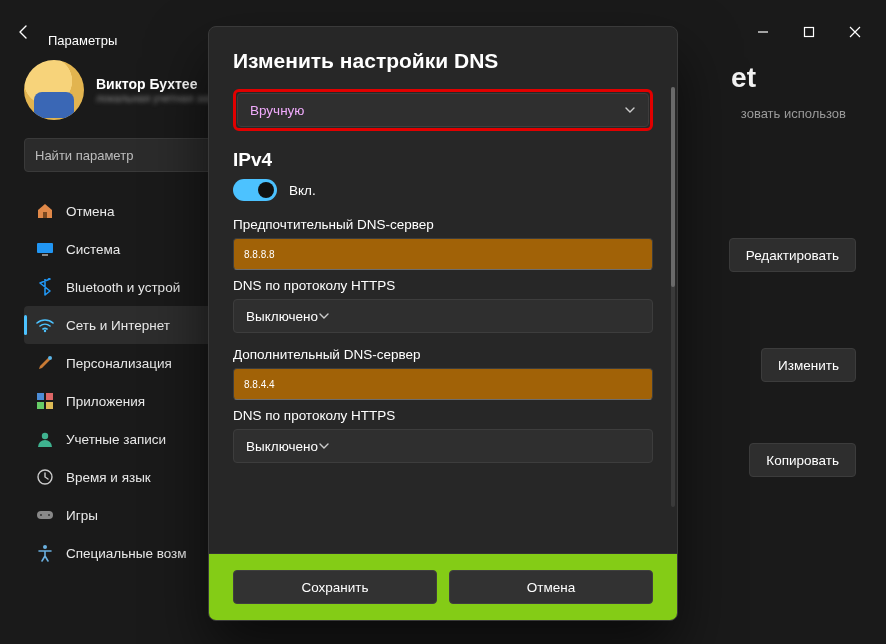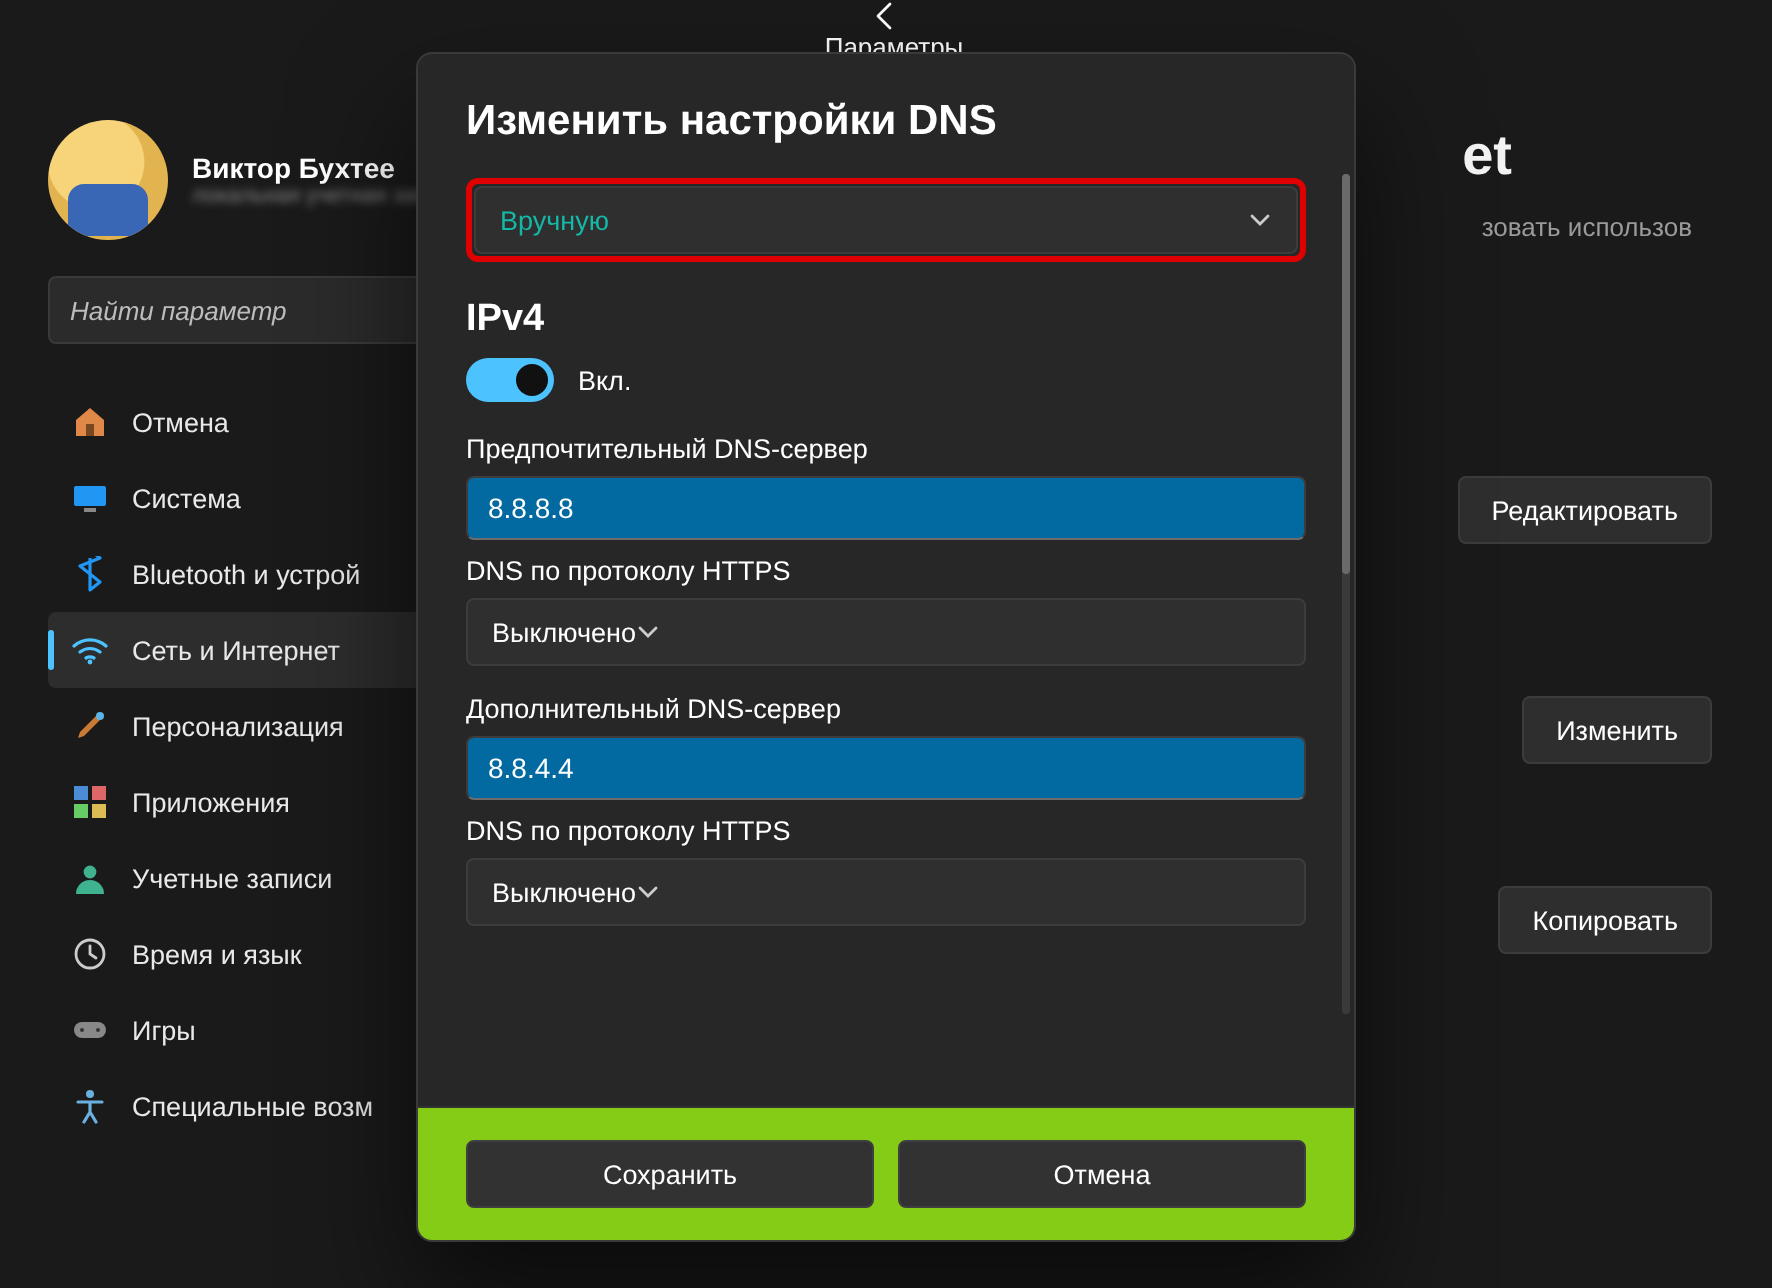--- a/index.html
+++ b/index.html
@@ -1,61 +1,61 @@
 <!DOCTYPE html>
 <html><head>
 <meta charset="utf-8">
 <style>
   * { box-sizing: border-box; margin: 0; padding: 0; font-family: "Segoe UI", Arial, sans-serif; }
   body { background: #1a1a1a; width: 886px; height: 644px; overflow: hidden; position: relative; color: #fff; }
 
   
-  .titlebar { height: 48px; display: flex; align-items: center; padding: 0 24px; flex-direction: column; }
+  .titlebar { height: 48px; display: flex; align-items: flex-end; padding: 0 8px; }
   .titlebar .back { width: 32px; height: 32px; display:flex; align-items:center; justify-content:center; color:#fff; cursor:pointer; }
   .titlebar .title { font-size: 13px; margin-left: 8px; color:#fff; }
   .titlebar .spacer { flex:1; }
   .winbtn { width: 46px; height: 32px; display:flex; align-items:center; justify-content:center; color:#fff; cursor:pointer; }
 
   
   .content { display:flex; height: calc(644px - 48px); position:relative; }
   .sidebar { width: 250px; padding: 12px 0 0 24px; }
   .profile { display:flex; align-items:center; gap:12px; margin-bottom: 18px; }
   .avatar { width:60px; height:60px; border-radius:50%; background: radial-gradient(circle at 40% 35%, #f7d37a 0 45%, #e2b44f 46% 100%); position:relative; overflow:hidden; }
   .avatar::after{content:"";position:absolute;left:10px;top:32px;width:40px;height:26px;background:#3a67b5;border-radius:8px 8px 0 0;}
   .profile-name { font-size:14px; font-weight:600; color:#fff; }
   .profile-sub { font-size:11px; color:#8a8a8a; filter: blur(2px); }
 
-  .search { margin: 8px 16px 20px 0; background:#2b2b2b; border:1px solid #3a3a3a; border-radius:4px; height:34px; display:flex; align-items:center; padding:0 10px; color:#bdbdbd; font-size:13px; justify-content:space-between;font-style:italic; }
+  .search { margin: 8px 16px 20px 0; background:#2b2b2b; border:1px solid #3a3a3a; border-radius:4px; height:34px; display:flex; align-items:center; padding:0 10px; color:#bdbdbd; font-size:13px; justify-content:space-between; }
   .search svg{opacity:.8}
 
   .navlist { list-style:none; padding:0; margin:0 8px 0 0; }
   .navitem { display:flex; align-items:center; gap:12px; height:38px; padding:0 10px 0 12px; border-radius:4px; font-size:13.5px; color:#e9e9e9; cursor:pointer; position:relative; }
   .navitem.active { background:#2d2d2d; }
   .navitem.active::before { content:""; position:absolute; left:0; top:9px; bottom:9px; width:3px; background:#4cc2ff; border-radius:2px; }
   .navicon { width:18px; height:18px; display:flex; align-items:center; justify-content:center; }
 
   .main { flex:1; padding: 20px 24px 0 10px; position:relative; }
   .bg-title { font-size:28px; font-weight:600; color:#fff; opacity:.95; position:absolute; right:130px; top:14px;text-align:center;}
   .bg-sub { position:absolute; right:40px; top:58px; color:#9a9a9a; font-size:13px;}
   .side-btn { position:absolute; right:30px; background:#2e2e2e; border:1px solid #3c3c3c; color:#fff; font-size:13.5px; height:34px; padding:0 16px; border-radius:4px; cursor:pointer; display:flex; align-items:center; }
   .side-btn.b1{top:190px;margin-left:16px;} .side-btn.b2{top:300px;} .side-btn.b3{top:395px;}
 
   
   .dialog { position:absolute; left:208px; top:26px; width:470px; height:595px; background:#272727; border:1px solid #3a3a3a; border-radius:8px; box-shadow:0 30px 60px rgba(0,0,0,.6); display:flex; flex-direction:column; overflow:hidden; }
   .dialog-body { padding: 22px 24px 8px 24px; overflow-y:auto; flex:1; position:relative; }
   .dlg-h1 { font-size:21px; font-weight:600; margin-bottom:16px; }
   .highlight-wrap { border:3px solid #e10000; border-radius:6px; padding:1px; margin-bottom:18px; }
-  .select { background:#2f2f2f; border:1px solid #3d3d3d; border-radius:4px; height:34px; display:flex; align-items:center; justify-content:space-between; padding:0 12px; font-size:13.5px; color:#14b8a6; cursor:pointer; }
+  .select { background:#2f2f2f; border:1px solid #3d3d3d; border-radius:4px; height:34px; display:flex; align-items:center; justify-content:space-between; padding:0 12px; font-size:13.5px; color:#f0abfc; cursor:pointer; }
   .dlg-h2 { font-size:19px; font-weight:600; margin: 4px 0 8px; }
   .toggle-row { display:flex; align-items:center; gap:12px; margin-bottom:16px; }
   .toggle { width:44px; height:22px; border-radius:11px; background:#4cc2ff; position:relative; cursor:pointer; }
   .toggle .knob { position:absolute; right:3px; top:3px; width:16px; height:16px; border-radius:50%; background:#111; }
   .toggle-label { font-size:13.5px; }
   .field-label { font-size:13.5px; margin:8px 0 6px; color:#fff; }
-  .text-input { width:100%; background:#0369a1; border:1px solid #3d3d3d; border-bottom:1px solid #6d6d6d; border-radius:4px; height:32px; padding:0 10px; color:#fff; font-size:14px; outline:none; }
+  .text-input { width:100%; background:#a16207; border:1px solid #3d3d3d; border-bottom:1px solid #6d6d6d; border-radius:4px; height:32px; padding:0 10px; color:#fff; font-size:10px; outline:none; }
   .select2 { background:#2f2f2f; border:1px solid #3d3d3d; border-radius:4px; height:34px; display:flex; align-items:center; padding:0 12px; font-size:13.5px; color:#fff; cursor:pointer; margin-bottom:14px; }
   .dialog-footer { border-top:1px solid #333; background:#84cc16; padding:16px 24px; display:flex; gap:12px; }
   .dlg-btn { flex:1; height:34px; background:#323232; border:1px solid #3f3f3f; color:#fff; border-radius:4px; font-size:13.5px; cursor:pointer; }
 
   .dialog-scrollbar{position:absolute;right:2px;top:60px;width:4px;height:420px;background:#3a3a3a;border-radius:2px;}
   .dialog-scrollbar .thumb{position:absolute;left:0;top:0;width:100%;height:200px;background:#6a6a6a;border-radius:2px;}
 
   .chev{display:inline-block;}
 </style>
 </head>

